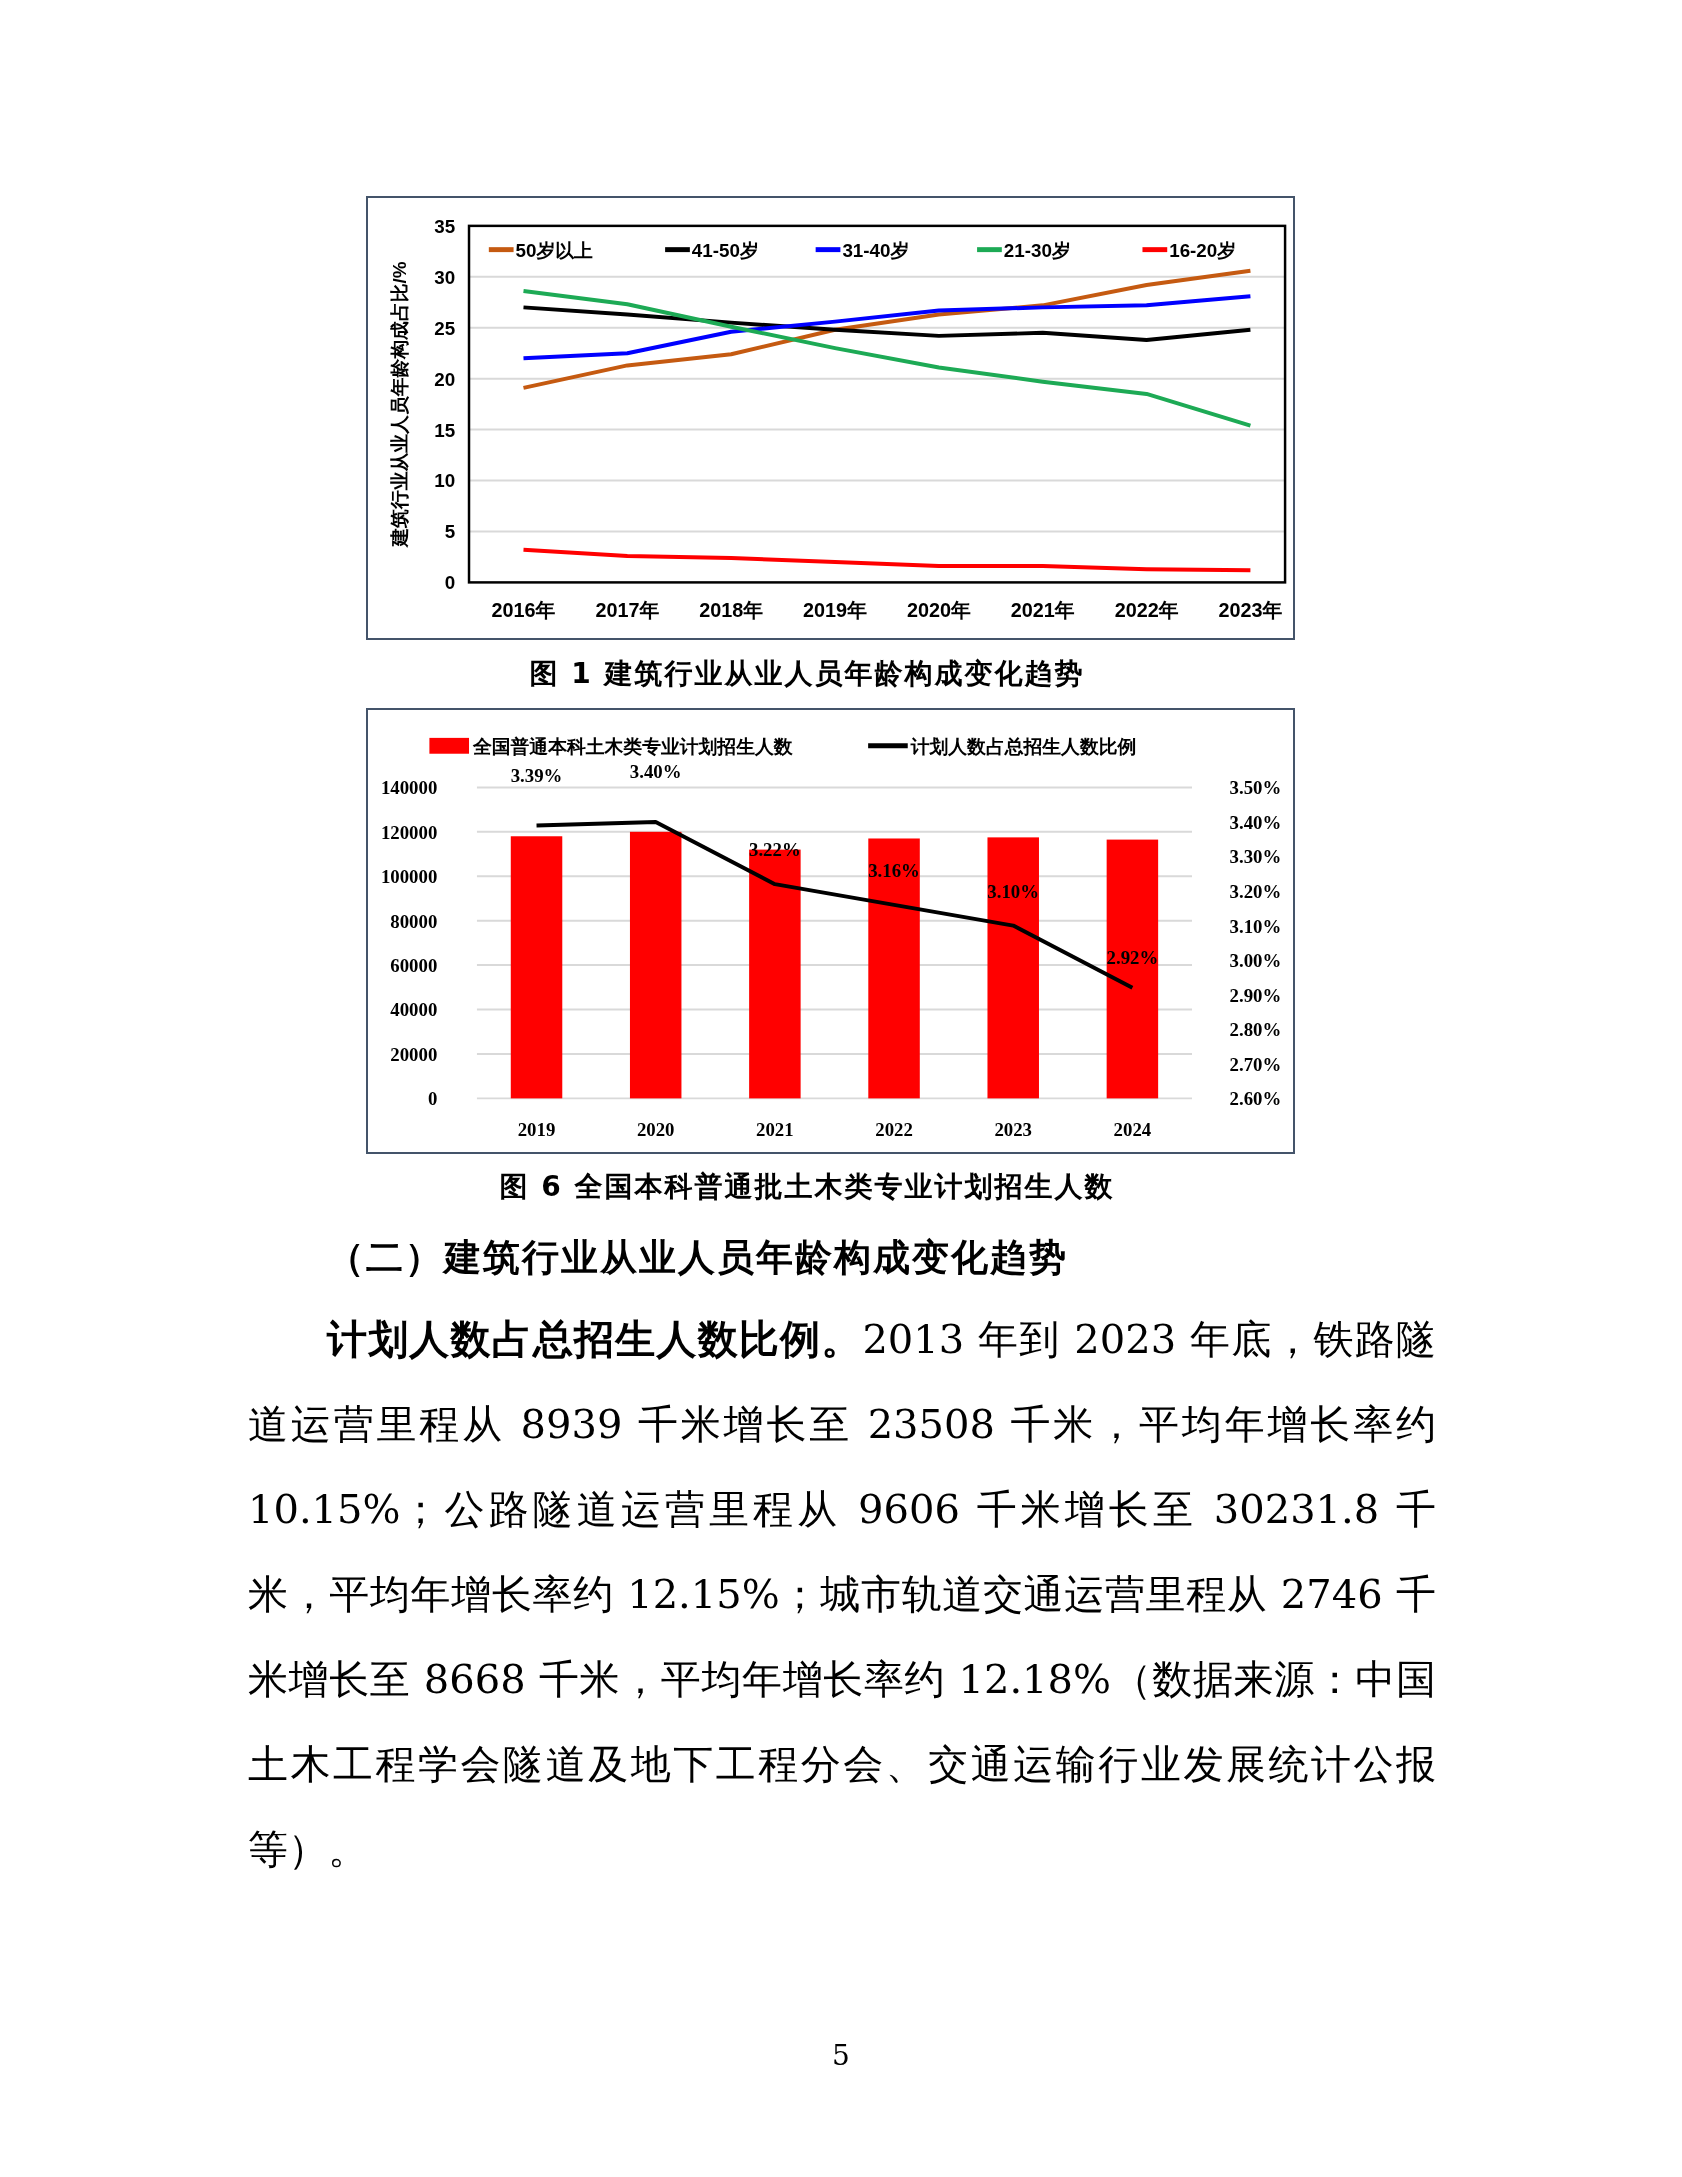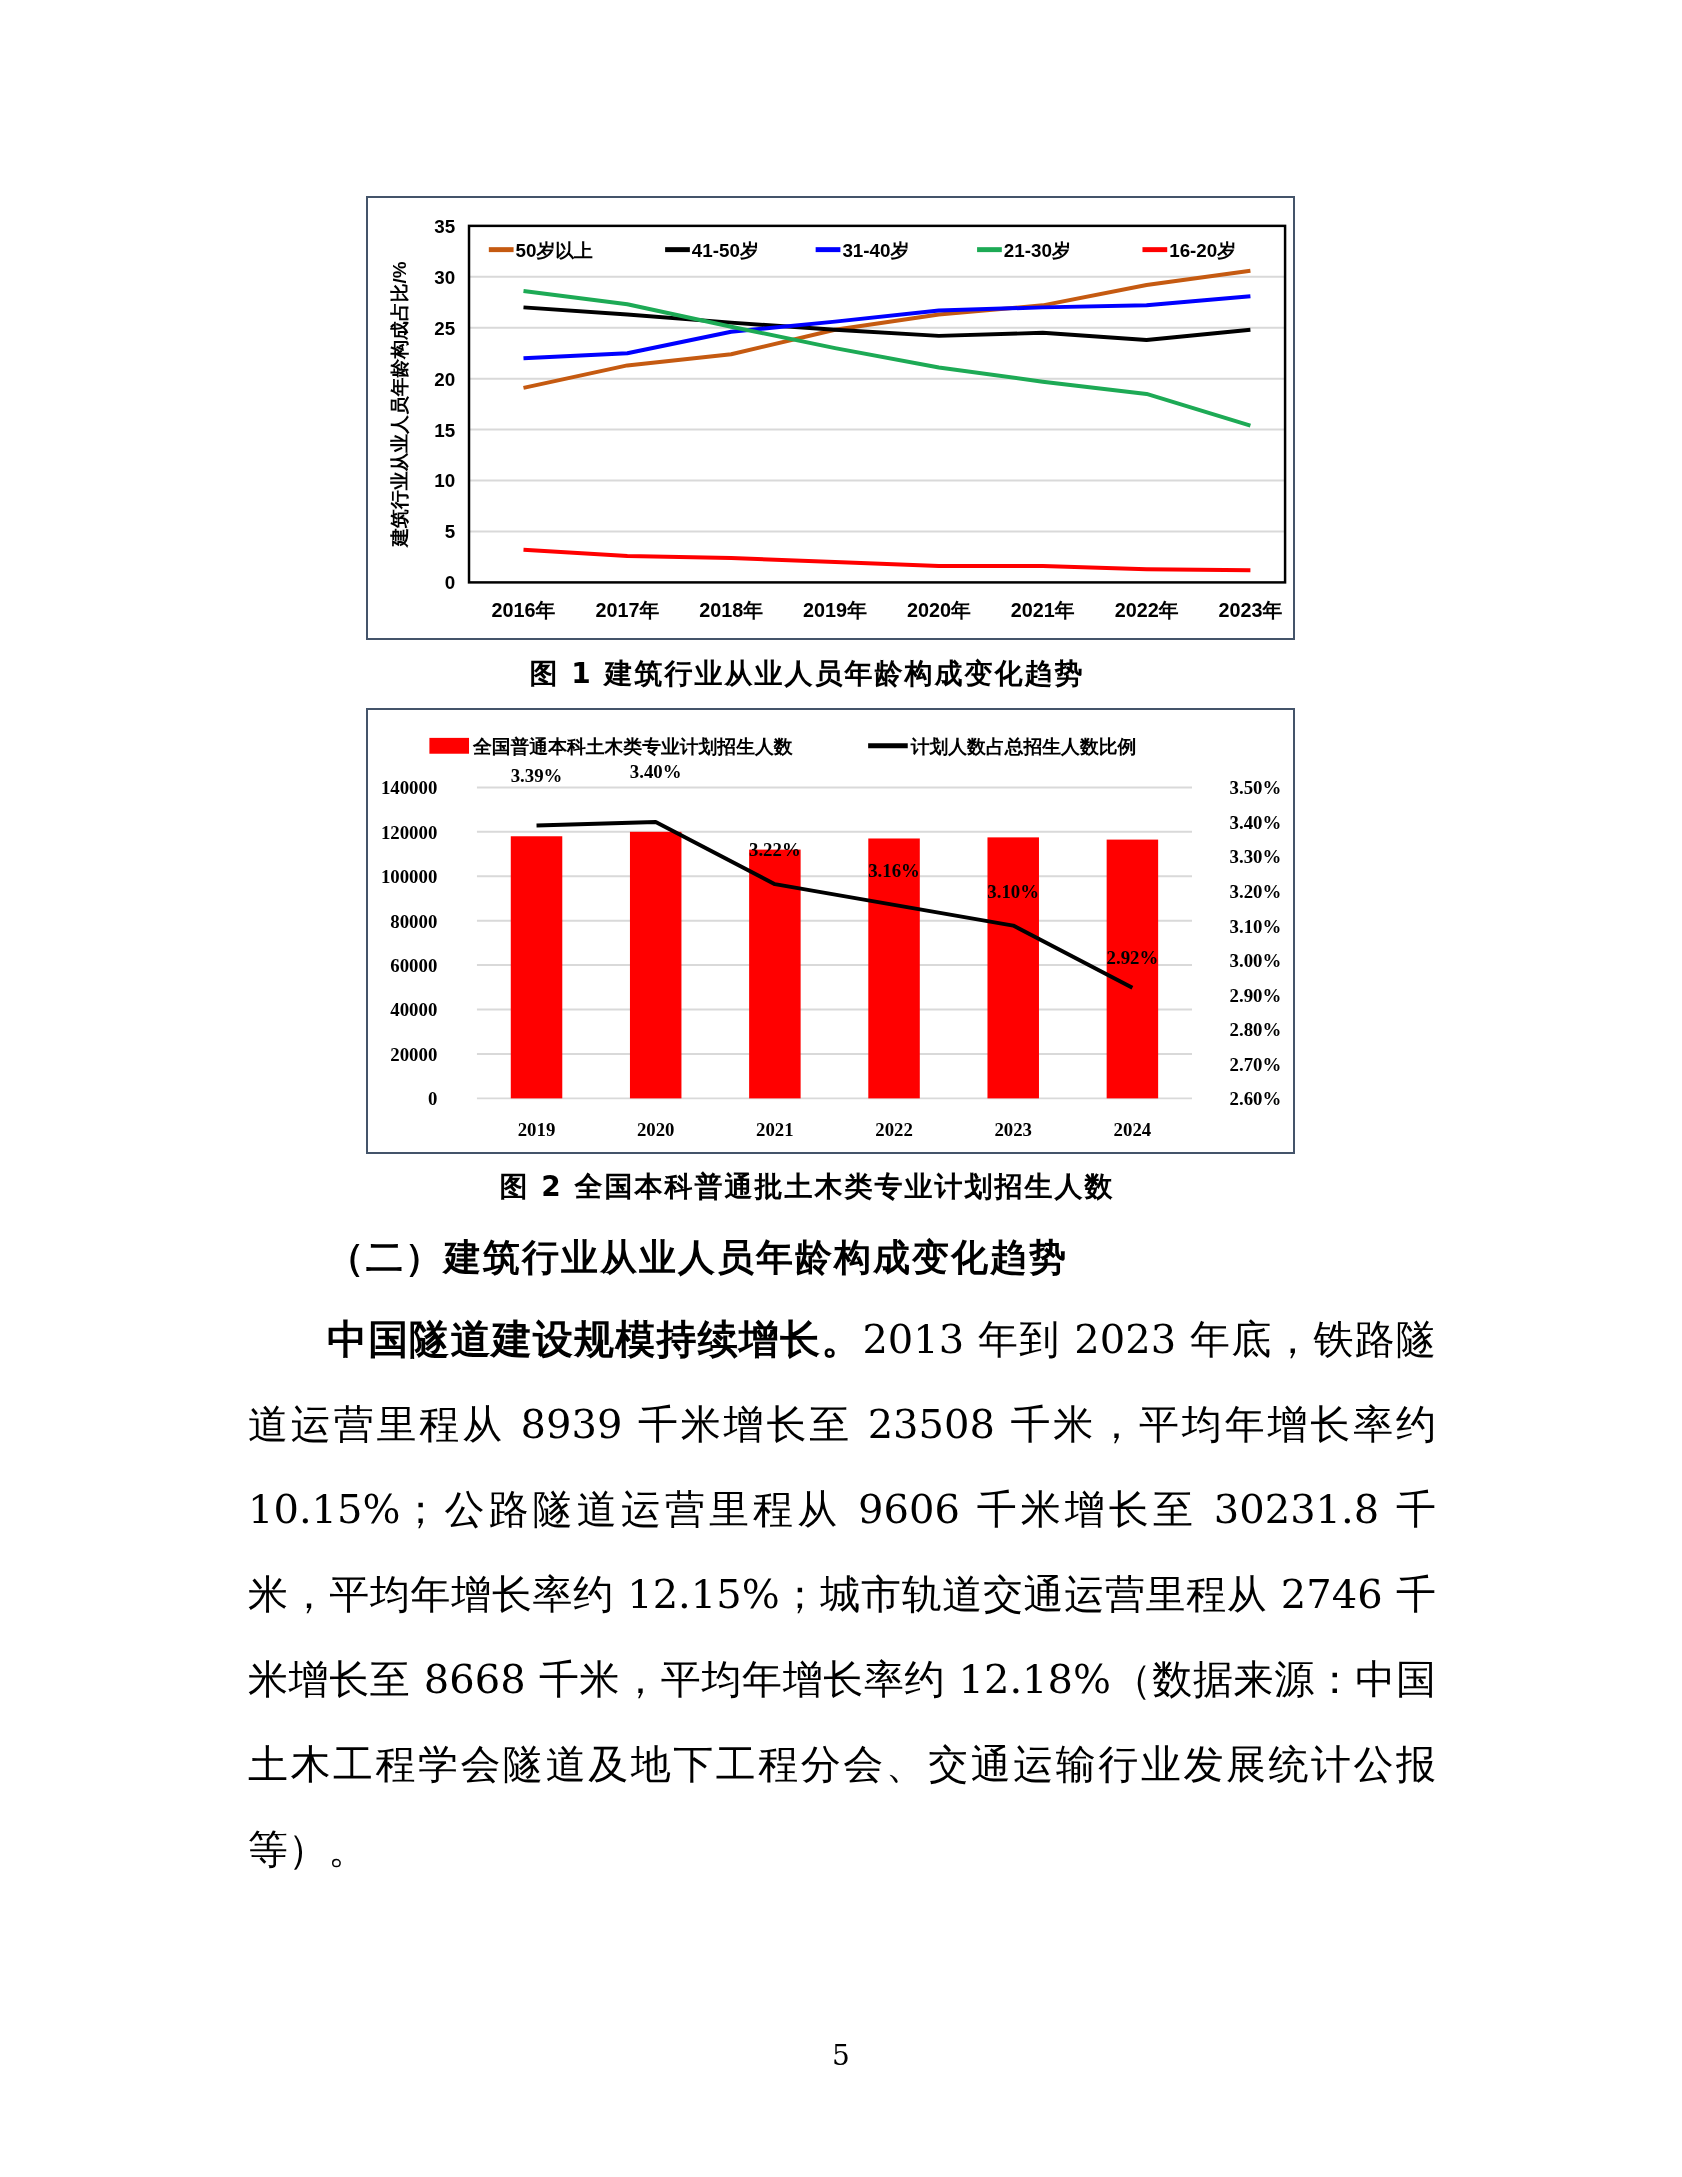--- a/index.html
+++ b/index.html
@@ -107,20 +107,20 @@
       <text class="serif-t" x="410.8333333333333" y="147.6888888888888" text-anchor="middle" font-size="19" font-weight="bold">3.22%</text>
       <text class="serif-t" x="531.1666666666666" y="168.62222222222218" text-anchor="middle" font-size="19" font-weight="bold">3.16%</text>
       <text class="serif-t" x="651.5" y="189.55555555555554" text-anchor="middle" font-size="19" font-weight="bold">3.10%</text>
       <text class="serif-t" x="771.8333333333333" y="256.3555555555556" text-anchor="middle" font-size="19" font-weight="bold">2.92%</text>
       <rect x="62" y="28" width="40" height="16" fill="#ff0000"></rect>
       <text x="106" y="43" font-size="19" font-weight="bold">全国普通本科土木类专业计划招生人数</text>
       <line x1="505" x2="545" y1="36" y2="36" stroke="#000" stroke-width="5"></line>
       <text x="548" y="43" font-size="19" font-weight="bold">计划人数占总招生人数比例</text>
     </svg>
 </div>
-<div class="caption" style="top:1168px;">图 2 全国本科普通批土木类专业计划招生人数</div>
+<div class="caption" style="top:1168px;">图 6 全国本科普通批土木类专业计划招生人数</div>
 
 <div class="heading">（二）建筑行业从业人员年龄构成变化趋势</div>
 
-<div class="para"><b>中国隧道建设规模持续增长。</b><span>2013 年到 2023 年底，铁路隧道运营里程从 8939 千米增长至 23508 千米，平均年增长率约 10.15%；公路隧道运营里程从 9606 千米增长至 30231.8 千米，平均年增长率约 12.15%；城市轨道交通运营里程从 2746 千米增长至 8668 千米，平均年增长率约 12.18%（数据来源：中国土木工程学会隧道及地下工程分会、交通运输行业发展统计公报等）。</span></div>
+<div class="para"><b>计划人数占总招生人数比例。</b><span>2013 年到 2023 年底，铁路隧道运营里程从 8939 千米增长至 23508 千米，平均年增长率约 10.15%；公路隧道运营里程从 9606 千米增长至 30231.8 千米，平均年增长率约 12.15%；城市轨道交通运营里程从 2746 千米增长至 8668 千米，平均年增长率约 12.18%（数据来源：中国土木工程学会隧道及地下工程分会、交通运输行业发展统计公报等）。</span></div>
 
 <div class="page-num">5</div>
 
 
 </body></html>

